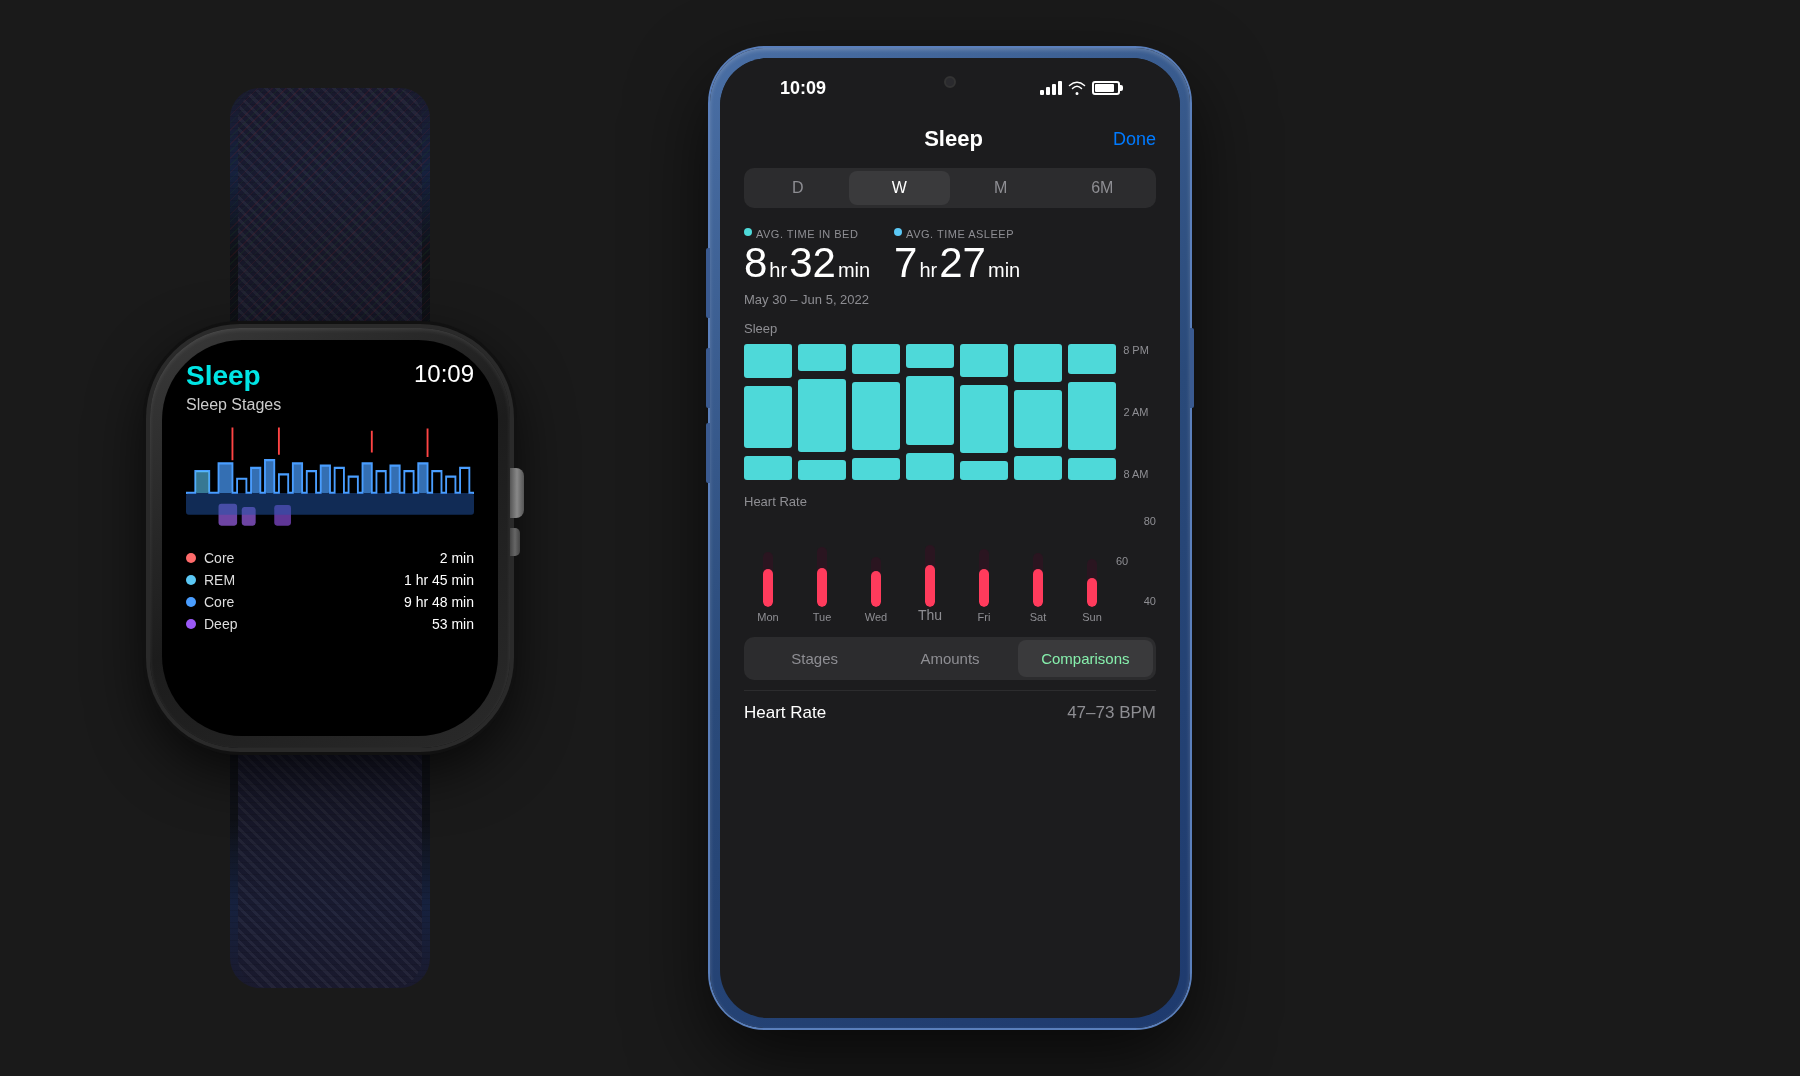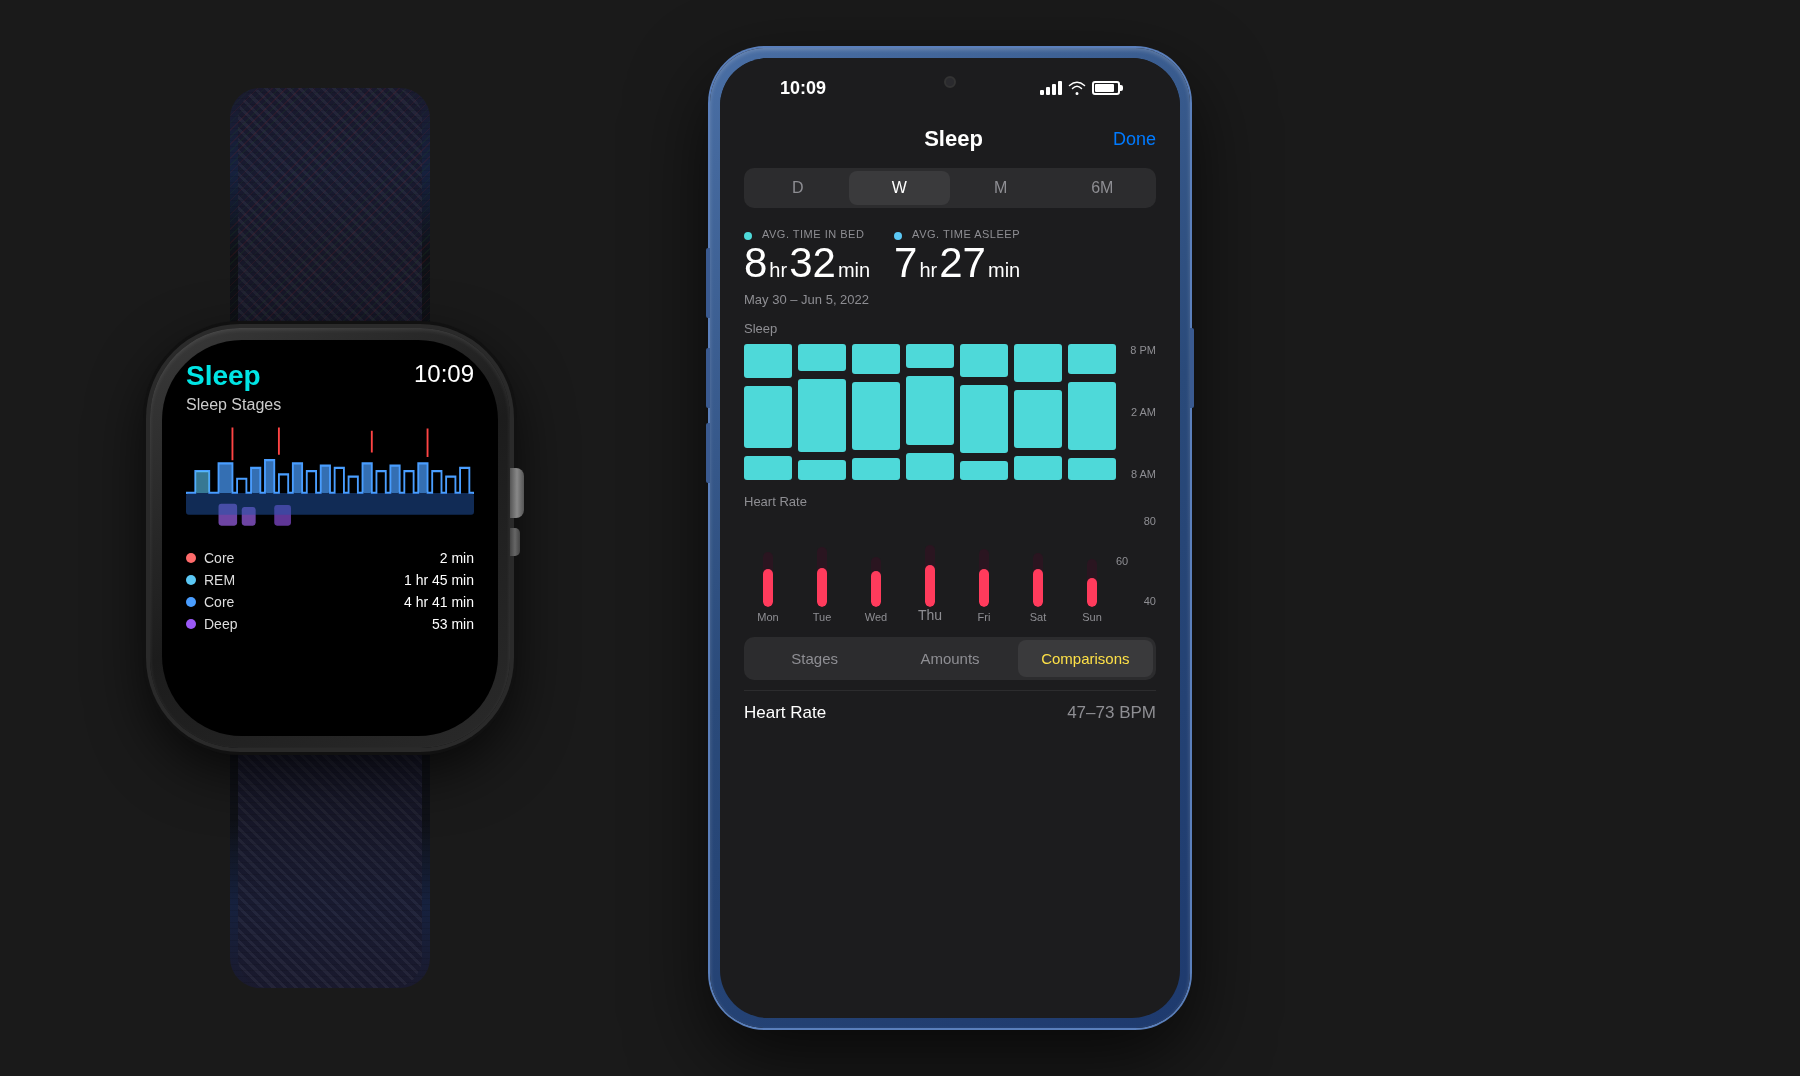--- a/index.html
+++ b/index.html
@@ -426,22 +426,22 @@
       display: flex;
       flex-direction: column;
     }
 
     .stat-label {
       font-size: 11px;
       color: #8e8e93;
       text-transform: uppercase;
       letter-spacing: 0.5px;
       display: flex;
-      align-items: flex-end;
-      gap: 10px;
+      align-items: flex-start;
+      gap: 4px;
       margin-bottom: 2px;
     }
 
     .stat-dot {
       width: 8px;
       height: 8px;
       border-radius: 50%;
     }
 
     .stat-value {
@@ -492,21 +492,21 @@
       text-align: center;
       padding: 10px 0;
       font-size: 15px;
       color: #8e8e93;
       border-radius: 8px;
       cursor: pointer;
     }
 
     .bottom-tab.active {
       background: #3a3a3c;
-      color: #fde047;
+      color: #86efac;
     }
 
     .heart-rate-row {
       display: flex;
       justify-content: space-between;
       align-items: center;
       padding: 12px 0;
       border-top: 1px solid #2c2c2e;
     }
 
@@ -619,21 +619,21 @@
               <div class="legend-dot" style="background:#5bc8f5"></div>
               <span class="legend-label">REM</span>
             </div>
             <span class="legend-value">1 hr 45 min</span>
           </div>
           <div class="legend-item">
             <div class="legend-left">
               <div class="legend-dot" style="background:#4a9eff"></div>
               <span class="legend-label">Core</span>
             </div>
-            <span class="legend-value">4 hr 41 min</span>
+            <span class="legend-value">9 hr 48 min</span>
           </div>
           <div class="legend-item">
             <div class="legend-left">
               <div class="legend-dot" style="background:#9b59f7"></div>
               <span class="legend-label">Deep</span>
             </div>
             <span class="legend-value">53 min</span>
           </div>
         </div>
       </div>
@@ -772,21 +772,21 @@
 
                 <div style="flex:1; display:flex; flex-direction:column; gap:2px;">
                   <div style="background:#4ed9d9; border-radius:3px; height:22%; min-height:6px;"></div>
                   <div style="background:transparent; height:4px;"></div>
                   <div style="background:#4ed9d9; border-radius:3px; flex:1;"></div>
                   <div style="background:transparent; height:4px;"></div>
                   <div style="background:#4ed9d9; border-radius:3px; height:16%; min-height:6px;"></div>
                 </div>
               </div>
 
-              <div style="width:40px; display:flex; flex-direction:column; justify-content:space-between; padding:2px 0;">
+              <div style="width:40px; display:flex; flex-direction:column; justify-content:space-between; padding:2px 0;align-items:center;">
                 <span style="font-size:11px; color:#8e8e93; text-align:right; display:block;">8 PM</span>
                 <span style="font-size:11px; color:#8e8e93; text-align:right; display:block;">2 AM</span>
                 <span style="font-size:11px; color:#8e8e93; text-align:right; display:block;">8 AM</span>
               </div>
             </div>
           </div>
 
           <div class="chart-section">
             <div class="chart-label">Heart Rate</div>
             <div style="display:flex; height:110px;">

